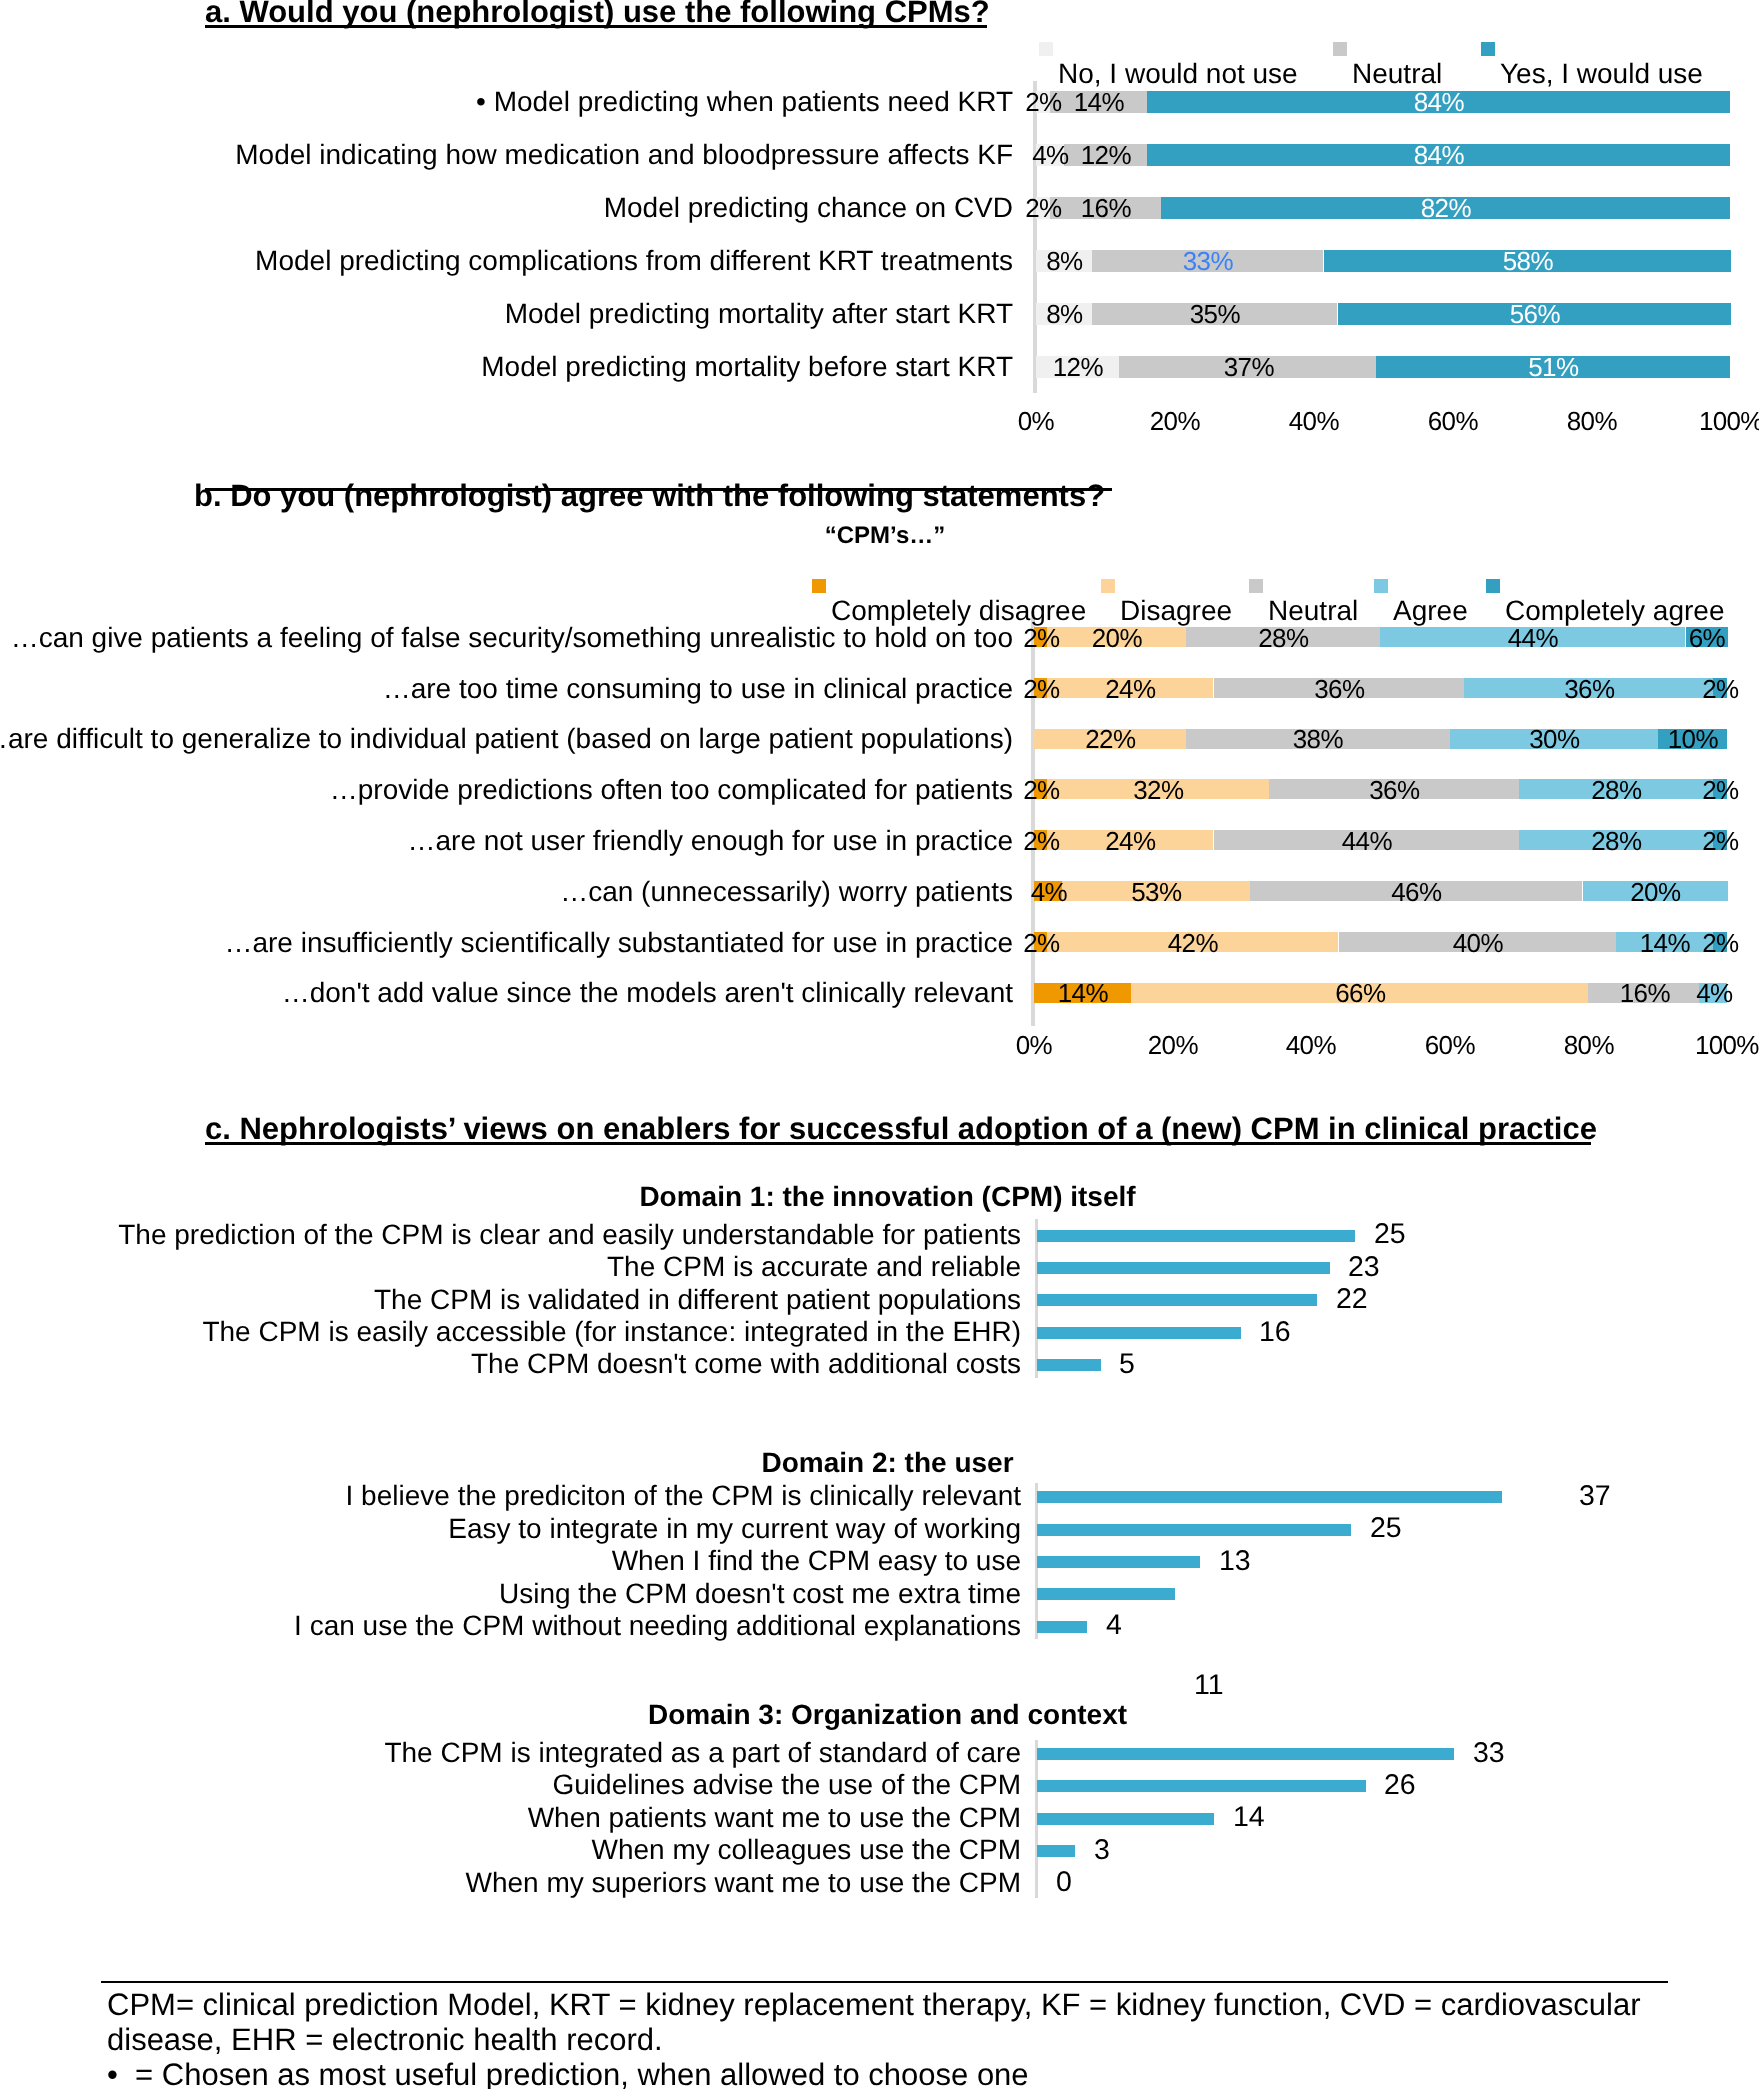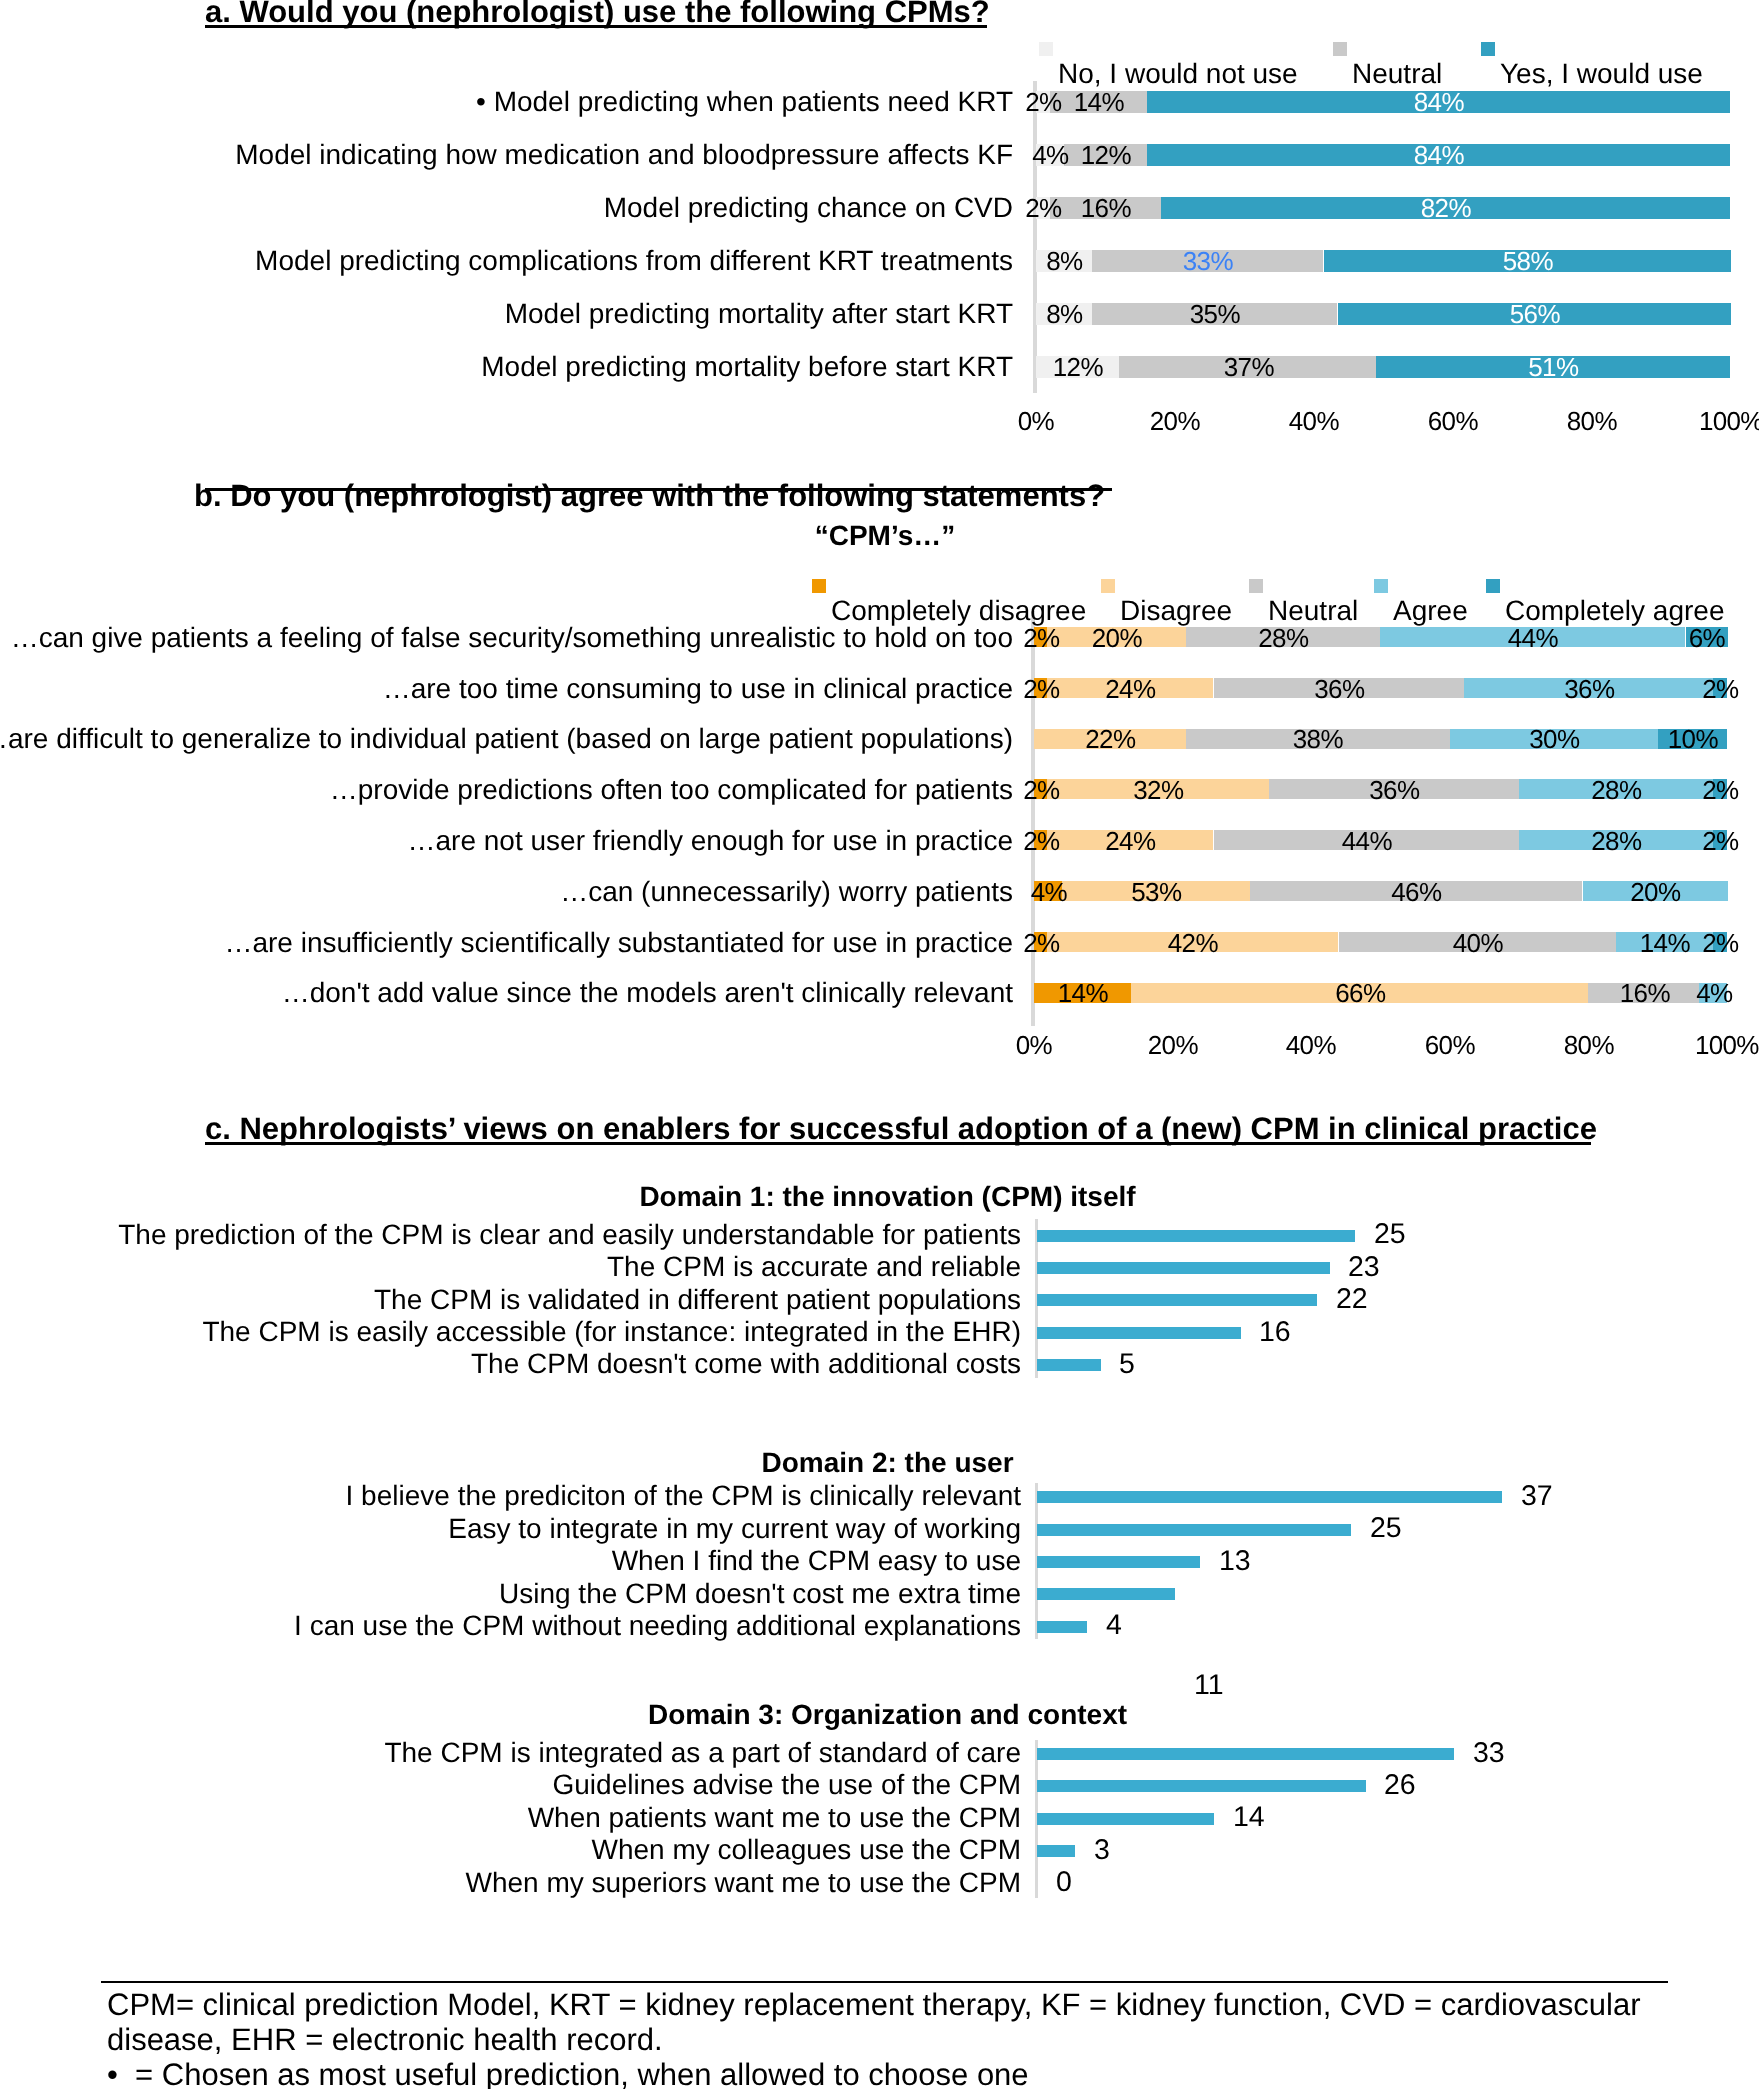--- a/index.html
+++ b/index.html
@@ -20,21 +20,21 @@
   .dlabel{position:absolute;font-size:26px;line-height:26px;white-space:nowrap;
        text-align:center;letter-spacing:-0.7px;text-indent:0.7px;}
   .tick{position:absolute;font-size:26px;line-height:26px;white-space:nowrap;
        text-align:center;letter-spacing:-0.7px;text-indent:0.7px;}
   .axisline{position:absolute;background:#D9D9D9;width:4.3px;}
   .seg{position:absolute;}
   .lgi{position:absolute;font-size:28px;line-height:28px;white-space:nowrap;margin-top:26px;}
   .lgs{position:absolute;}
   .dtitle{position:absolute;font-weight:bold;font-size:28px;line-height:28px;
        white-space:nowrap;text-align:center;}
-  .subtitle{position:absolute;font-weight:bold;font-size:28px;line-height:28px;
+  .subtitle{position:absolute;font-weight:bold;font-size:24px;line-height:28px;
        white-space:nowrap;text-align:center;}
   .vlabel{position:absolute;font-size:28.5px;line-height:28.5px;white-space:nowrap;}
   .xtitle{position:absolute;font-size:27px;line-height:27px;white-space:nowrap;
        text-align:center;}
   .foot{position:absolute;font-size:31px;line-height:35px;white-space:pre;}
   .rule{position:absolute;background:#000000;height:2.2px;}
 </style>
 </head>
 <body>
 
@@ -214,21 +214,21 @@
     <div class="cat-label" style="left: -245px; top: 1318px; width: 1266px;">The CPM is easily accessible (for instance: integrated in the EHR)</div>
     <div class="seg" style="left: 1037px; top: 1327px; width: 204px; height: 11.8px; background: rgb(59, 172, 208);"></div>
     <div class="vlabel" style="left: 1259px; top: 1318px;">16</div>
     <div class="cat-label" style="left: -245px; top: 1350px; width: 1266px;">The CPM doesn't come with additional costs</div>
     <div class="seg" style="left: 1037px; top: 1359px; width: 64px; height: 11.8px; background: rgb(59, 172, 208);"></div>
     <div class="vlabel" style="left: 1119px; top: 1350px;">5</div>
     <div class="dtitle" style="left: 435px; top: 1449px; width: 905px;">Domain 2: the user</div>
     <div class="axisline" style="left: 1035px; width: 3.4px; top: 1483px; height: 156px;"></div>
     <div class="cat-label" style="left: -245px; top: 1482px; width: 1266px;">I believe the prediciton of the CPM is clinically relevant</div>
     <div class="seg" style="left: 1037px; top: 1491px; width: 465px; height: 11.8px; background: rgb(59, 172, 208);"></div>
-    <div class="vlabel" style="left: 1521px; top: 1482px;">37</div>
+    <div class="vlabel" style="left: 1579px; top: 1482px;">37</div>
     <div class="cat-label" style="left: -245px; top: 1515px; width: 1266px;">Easy to integrate in my current way of working</div>
     <div class="seg" style="left: 1037px; top: 1524px; width: 314px; height: 11.8px; background: rgb(59, 172, 208);"></div>
     <div class="vlabel" style="left: 1370px; top: 1514px;">25</div>
     <div class="cat-label" style="left: -245px; top: 1547px; width: 1266px;">When I find the CPM easy to use</div>
     <div class="seg" style="left: 1037px; top: 1556px; width: 163px; height: 11.8px; background: rgb(59, 172, 208);"></div>
     <div class="vlabel" style="left: 1219px; top: 1547px;">13</div>
     <div class="cat-label" style="left: -245px; top: 1580px; width: 1266px;">Using the CPM doesn't cost me extra time</div>
     <div class="seg" style="left: 1037px; top: 1588px; width: 138px; height: 11.8px; background: rgb(59, 172, 208);"></div>
     <div class="vlabel" style="left: 1194px; top: 1671px;">11</div>
     <div class="cat-label" style="left: -245px; top: 1612px; width: 1266px;">I can use the CPM without needing additional explanations</div>

